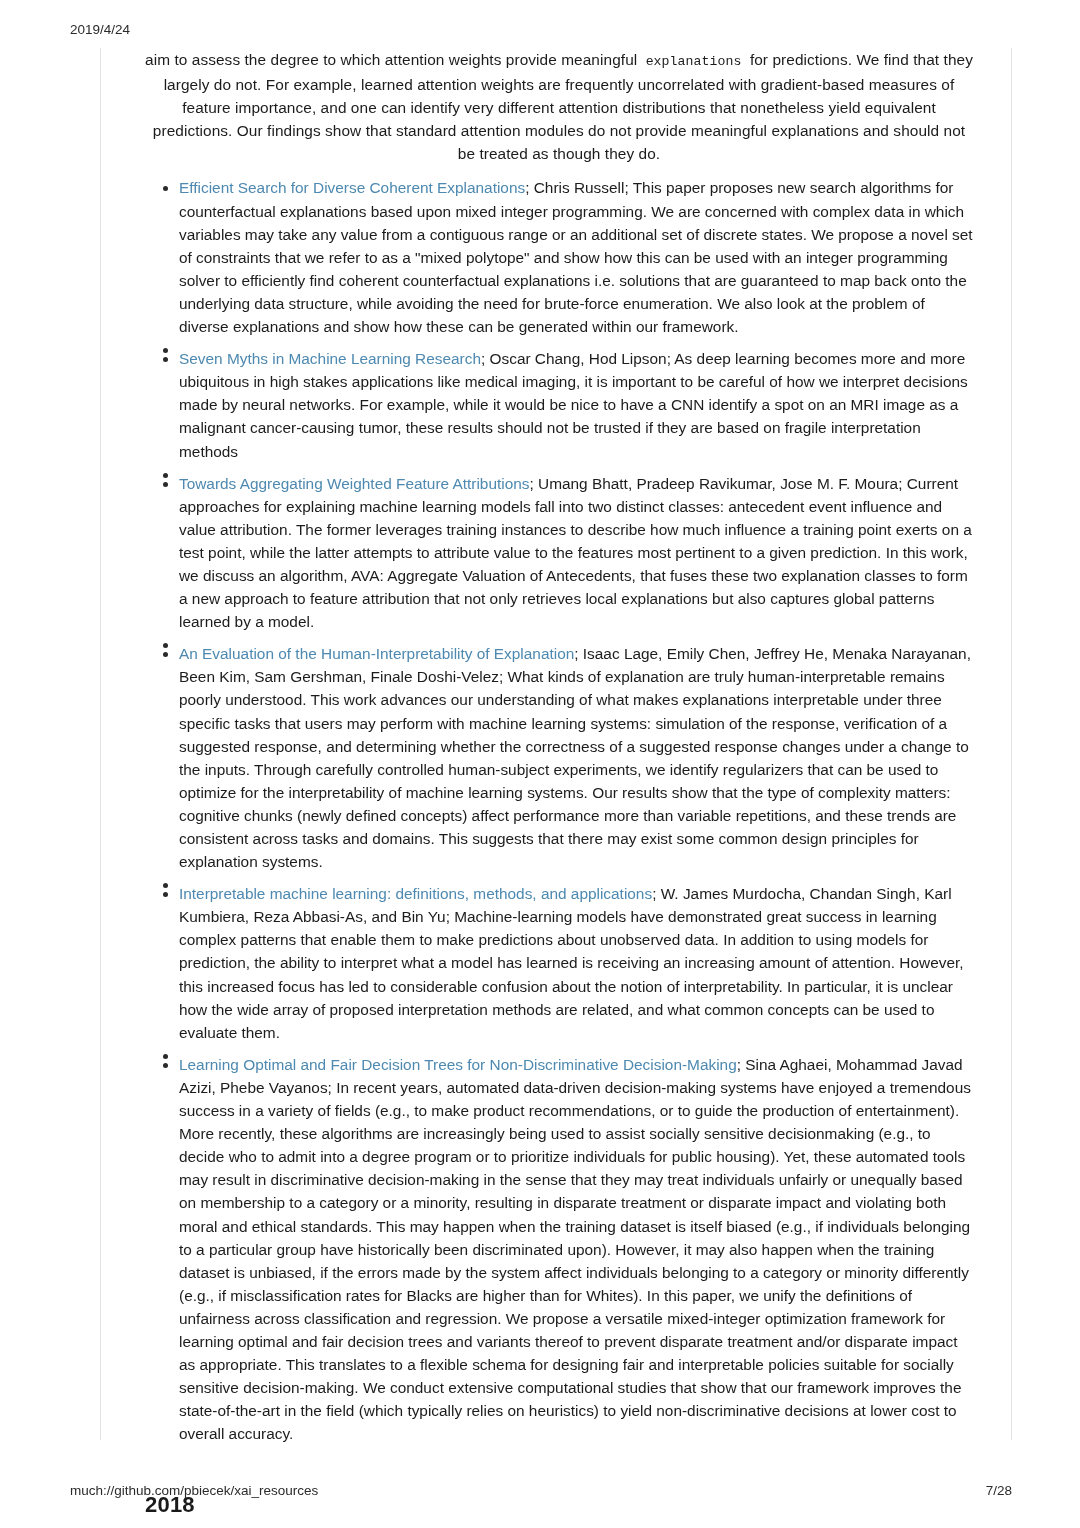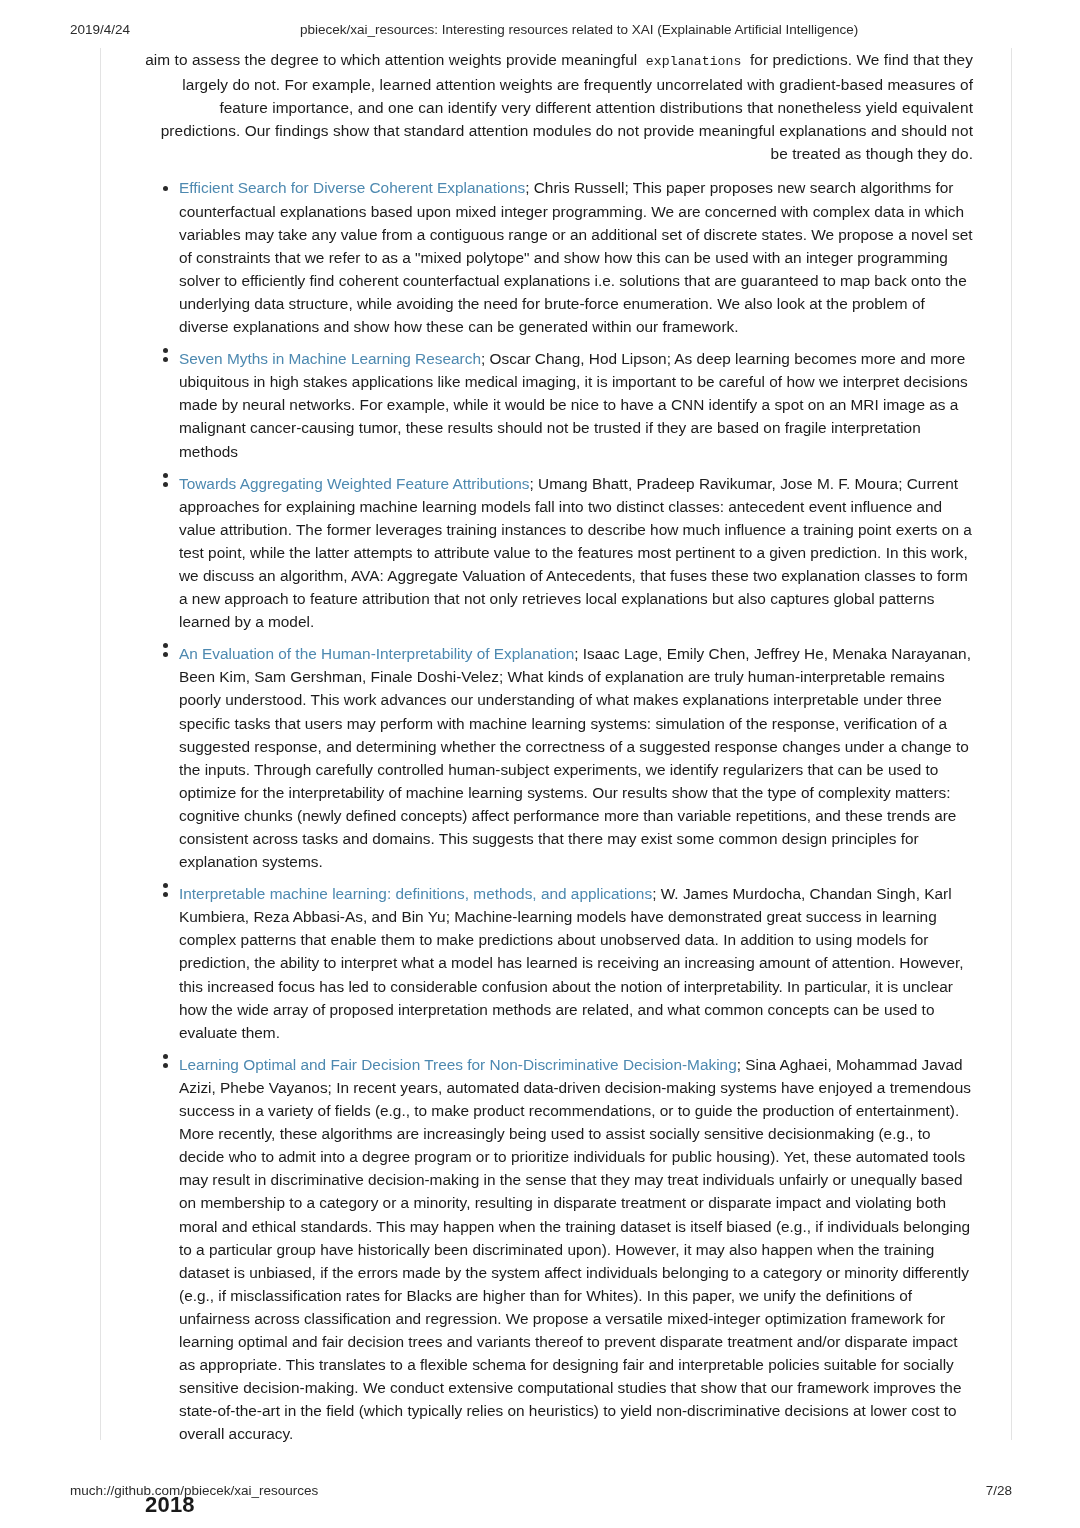--- a/index.html
+++ b/index.html
@@ -57,21 +57,21 @@
     width: 828px;
   }
 
   
   p.para {
     margin: 0;
     font-size: 15.4px;
     line-height: 23.1px;
     color: #1c1c1c;
     letter-spacing: 0.005em;
-    text-align: right;
+    text-align: center;
   }
   code.mono {
     font-family: "Liberation Mono", "DejaVu Sans Mono", monospace;
     font-size: 13.2px;
     color: #1c1c1c;
     padding: 0 4px;
   }
 
   ul.bullets {
     list-style: none;
@@ -139,21 +139,20 @@
     position: absolute;
     right: 68px;
     top: 0;
   }
 </style>
 </head>
 <body>
 
 <div class="print-header">
   <span class="hdr-date">2019/4/24</span>
-  <span class="hdr-title">pbiecek/xai_resources: Interesting resources related to XAI (Explainable Artificial Intelligence)</span>
 </div>
 
 <div class="page-body">
   <div class="content">
 
     <p class="para"><span>aim to assess the degree to which attention weights provide meaningful</span> <code class="mono">explanations</code> <span>for predictions. We find that they largely do not. For example, learned attention weights are frequently uncorrelated with gradient-based measures of feature importance, and one can identify very different attention distributions that nonetheless yield equivalent predictions. Our findings show that standard attention modules do not provide meaningful explanations and should not be treated as though they do.</span></p>
 
     <div class="spacer-para"></div>
 
     <ul class="bullets">

